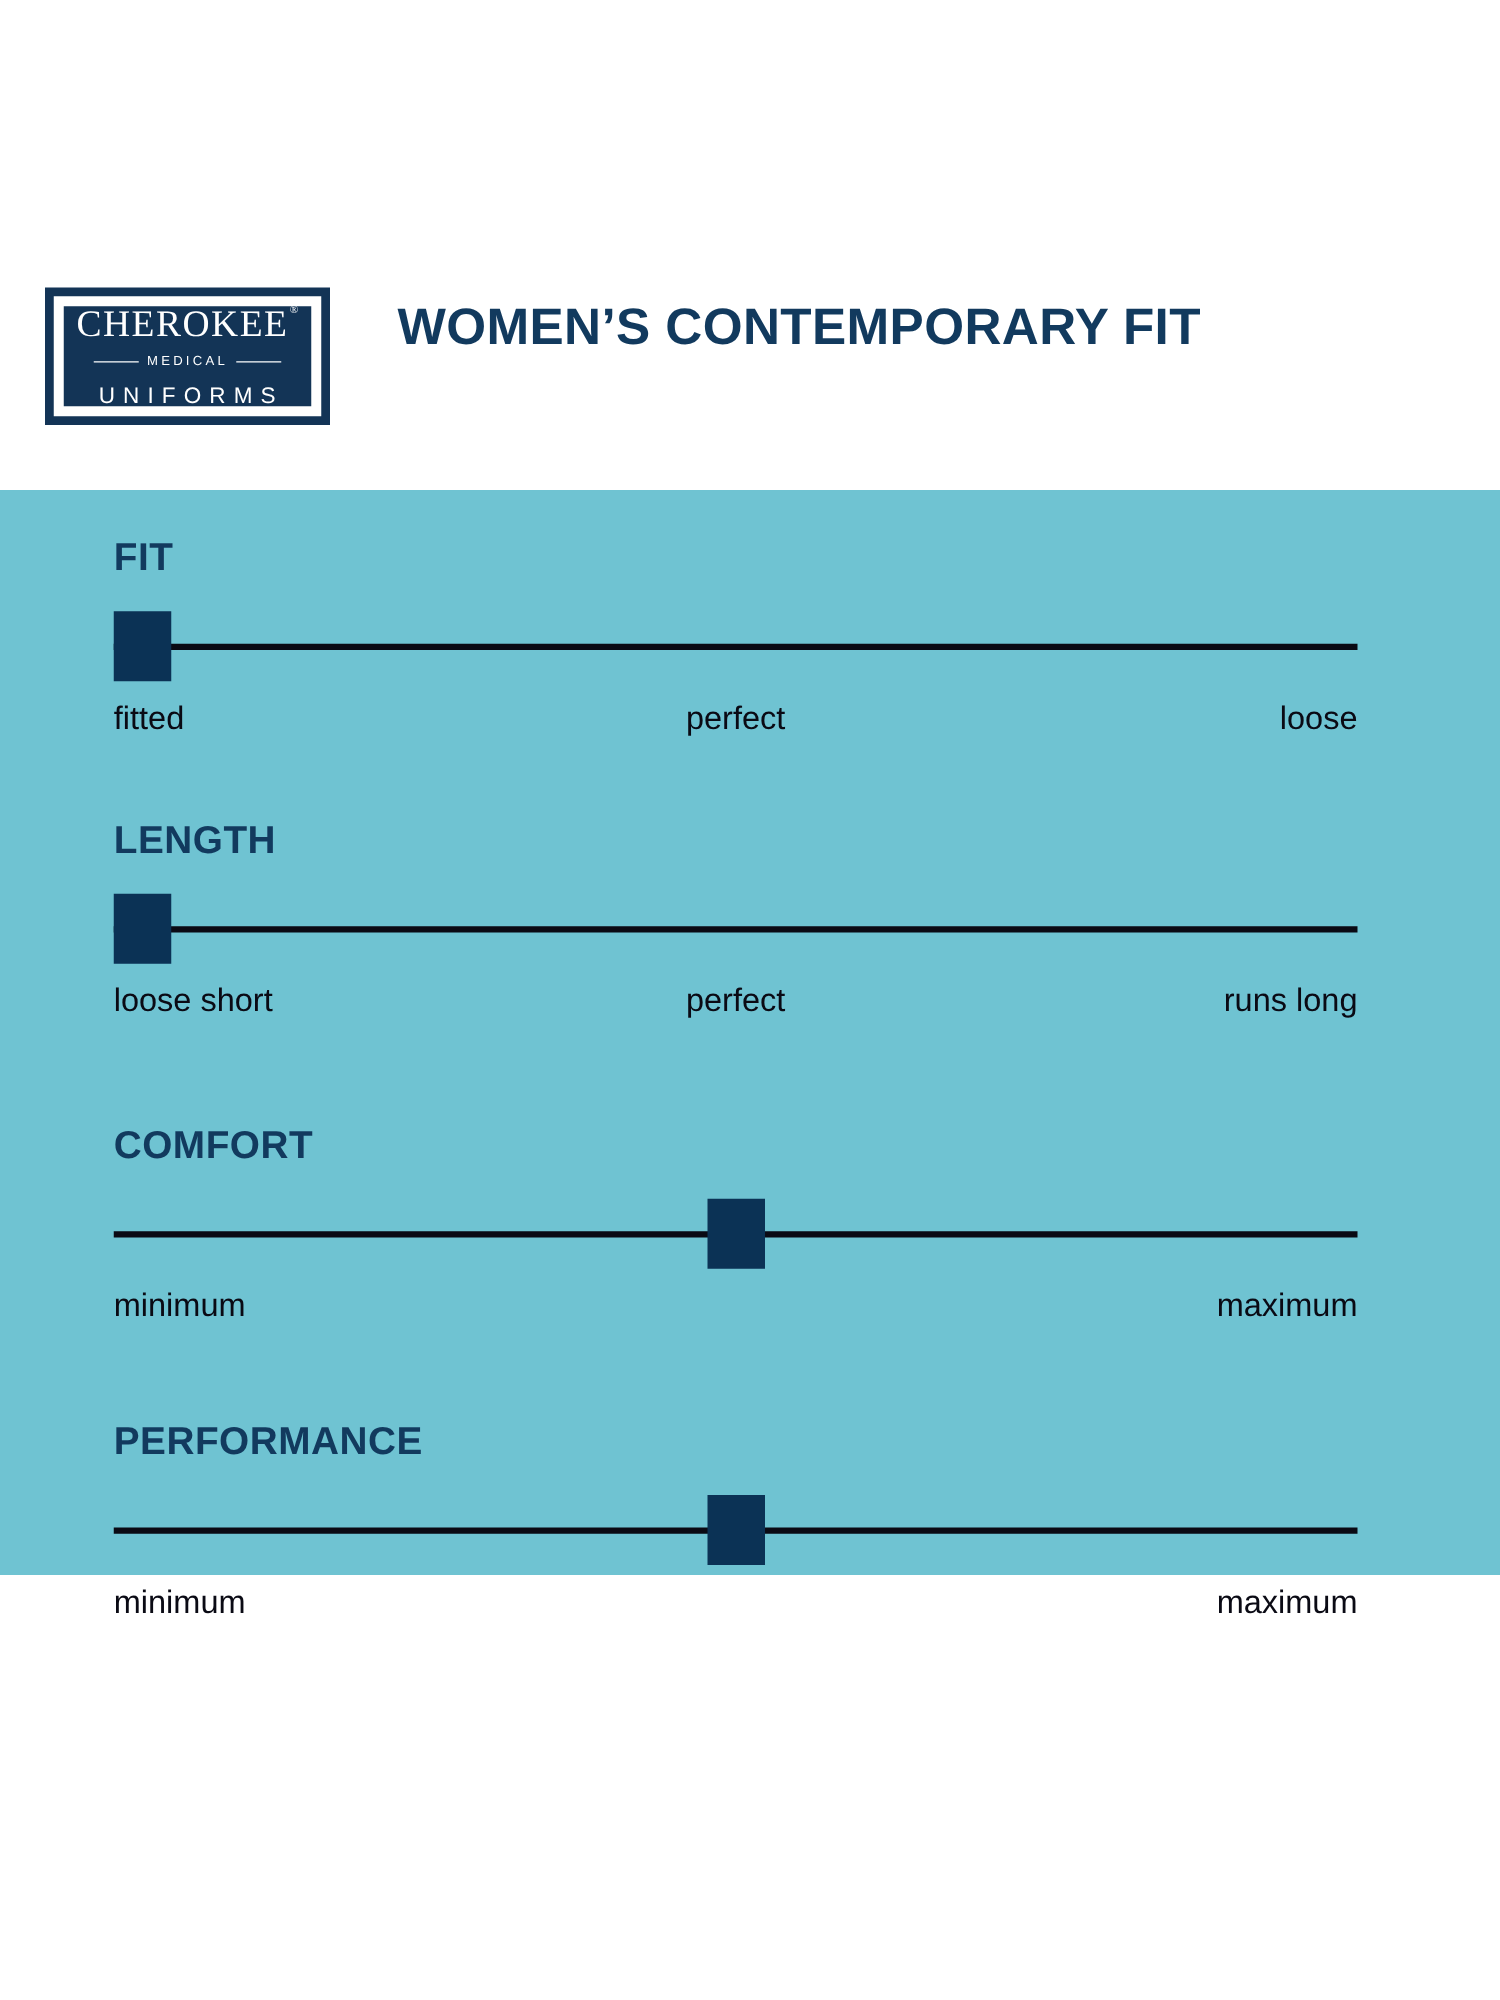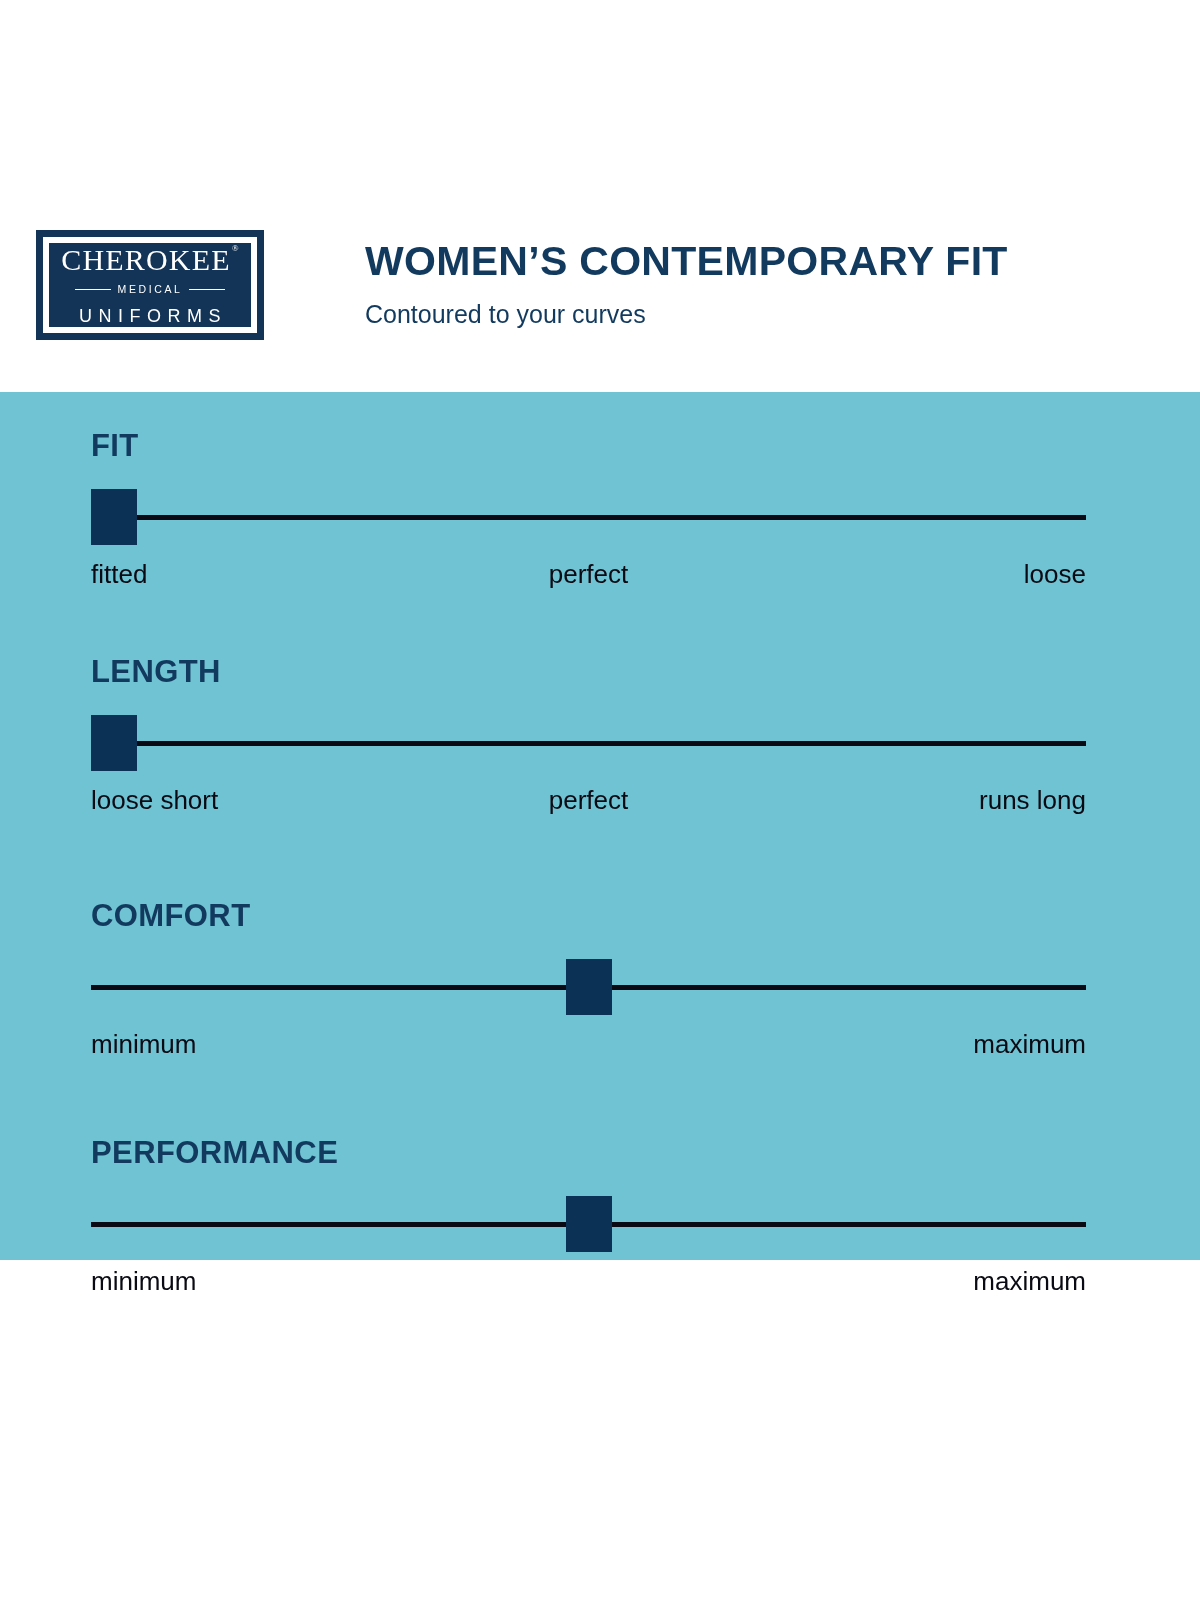--- a/index.html
+++ b/index.html
@@ -37,21 +37,21 @@
     top: 230px;
     width: 228px;
     height: 110px;
     background: #133456;
     box-sizing: border-box;
     padding: 7px;
   }
   .logo-inner {
     width: 100%;
     height: 100%;
-    border: 6px solid #ffffff;
+    border: 8px solid #ffffff;
     box-sizing: border-box;
     display: flex;
     flex-direction: column;
     align-items: center;
     justify-content: center;
   }
   .logo-word {
     color: #ffffff;
     font-family: "Liberation Serif", serif;
     font-size: 30px;
@@ -95,21 +95,20 @@
     line-height: 1;
     margin-top: 12px;
     text-indent: 6px;
     white-space: nowrap;
   }
 
   .title-block {
     position: absolute;
     left: 318px;
     top: 240px;
-    margin-left: 47px;
   }
   .main-title {
     color: #123A5E;
     font-size: 41px;
     font-weight: bold;
     letter-spacing: 0.3px;
     line-height: 1.05;
     margin: 0;
     white-space: nowrap;
   }
@@ -205,21 +204,20 @@
           <span class="logo-rule"></span>
           <span class="logo-medical">MEDICAL</span>
           <span class="logo-rule"></span>
         </div>
         <div class="logo-uniforms">UNIFORMS</div>
       </div>
     </div>
 
     <div class="title-block">
       <h1 class="main-title">WOMEN’S CONTEMPORARY FIT</h1>
-      <p class="subtitle">Contoured to your curves</p>
     </div>
 
   </div>
 
   <div class="panel">
 
     <div class="slider-group group-fit">
       <h2 class="group-heading">FIT</h2>
       <div class="track-wrap">
         <div class="track"></div>

